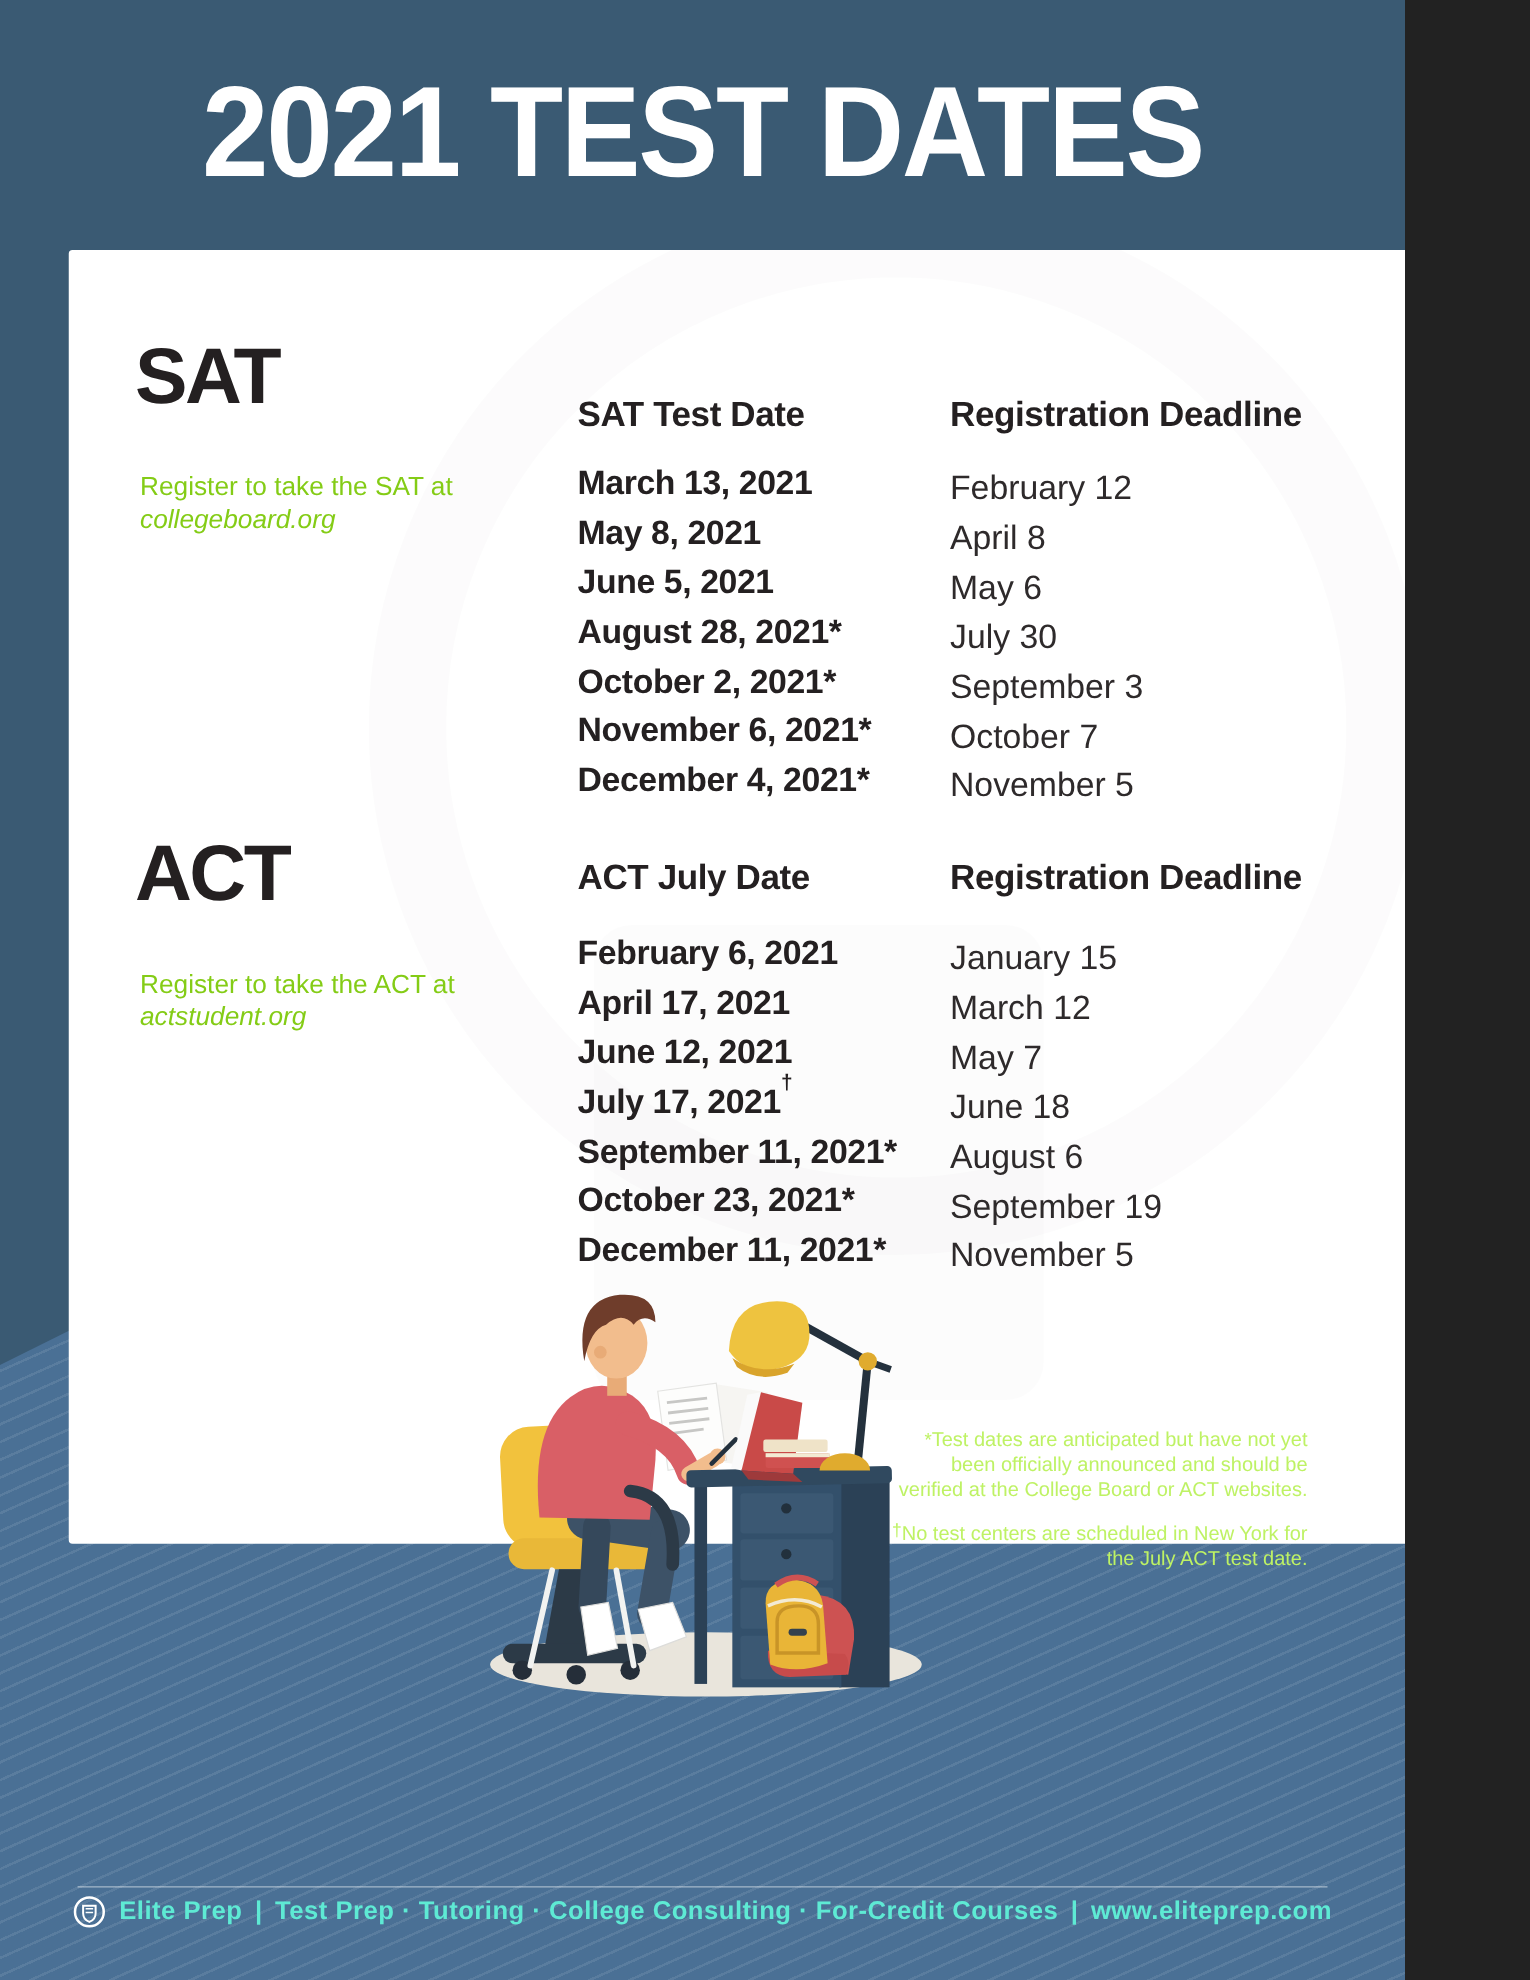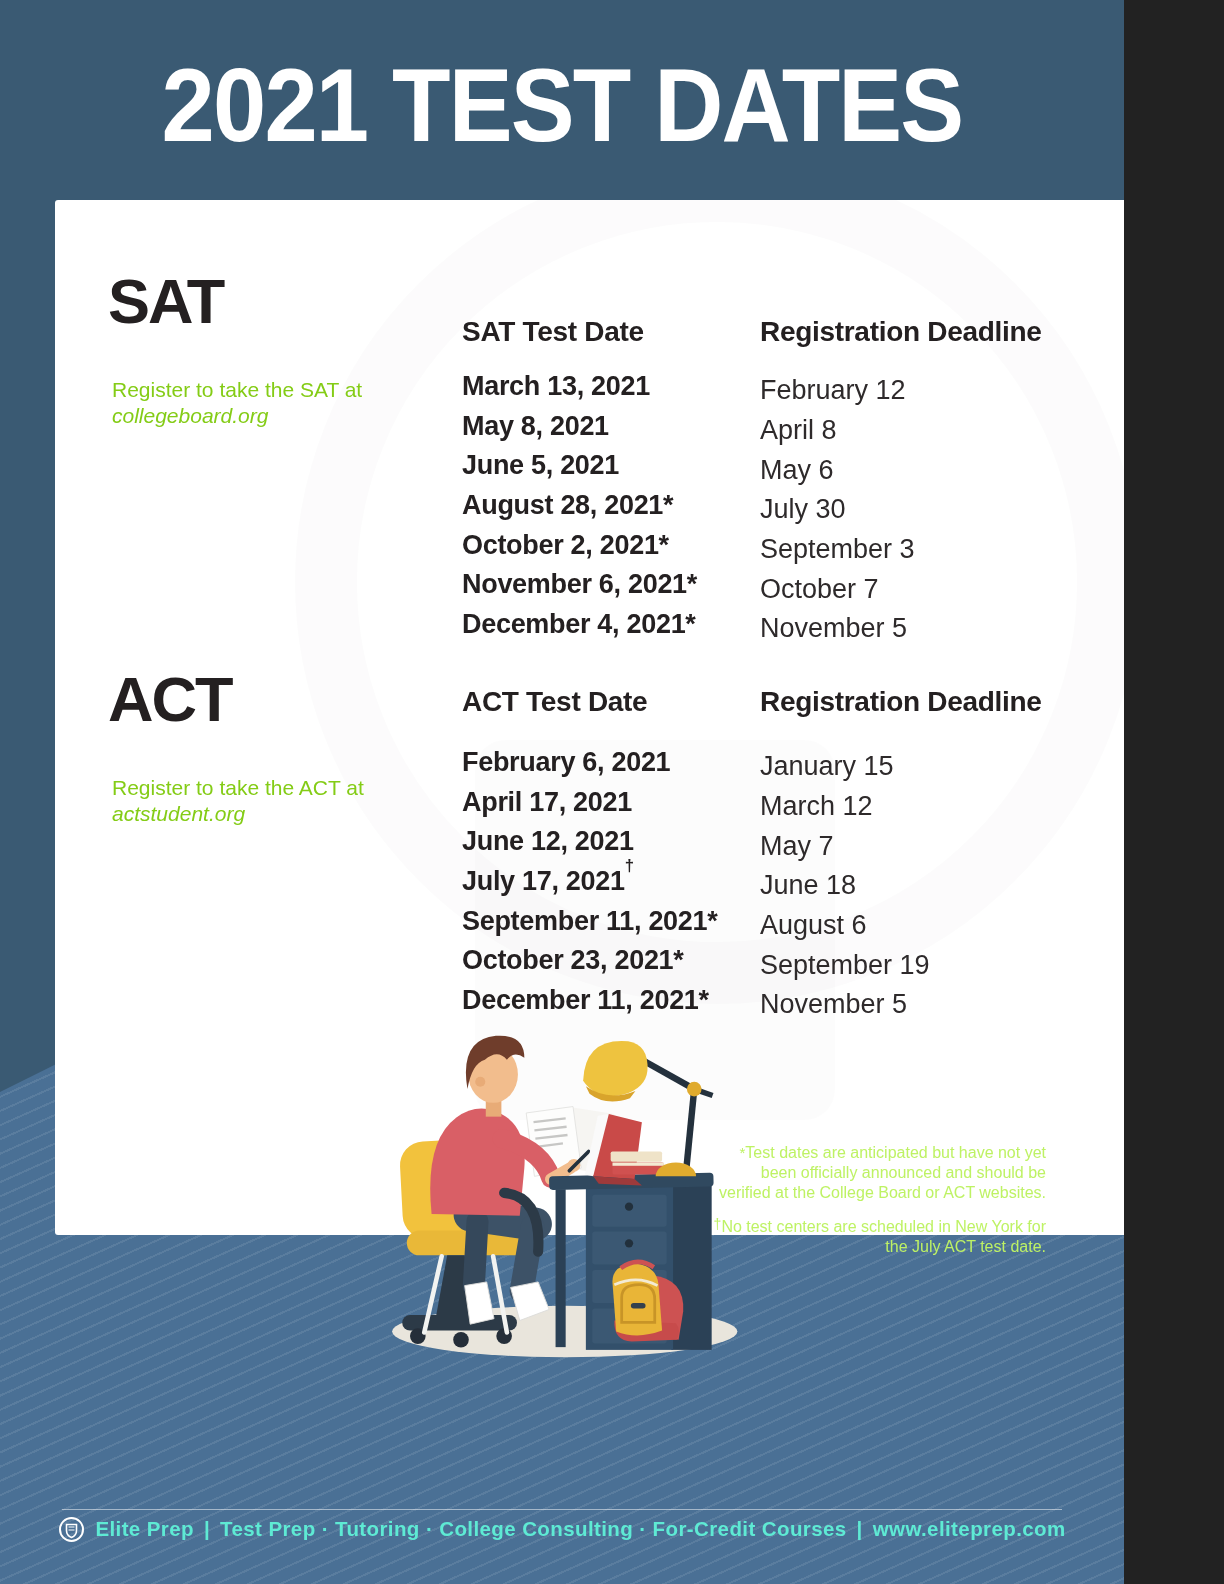--- a/index.html
+++ b/index.html
@@ -131,21 +131,21 @@
       </div>
     <div class="dl">November 5</div>
   </div>
 
   <h2 class="big-h" id="act-heading">ACT</h2>
   <div class="register" id="act-register">
     <span>Register to take the ACT at</span><br>
     <span class="site">actstudent.org</span>
   </div>
   <div class="tbl" id="act-table">
-    <div class="hd">ACT Test Date</div>
+    <div class="hd">ACT July Date</div>
     <div class="hd">Registration Deadline</div>
     <div class="date">
         <span>February 6, 2021</span>
         <sup class="mark"></sup>
       </div>
     <div class="dl">January 15</div>
     <div class="date">
         <span>April 17, 2021</span>
         <sup class="mark"></sup>
       </div>

